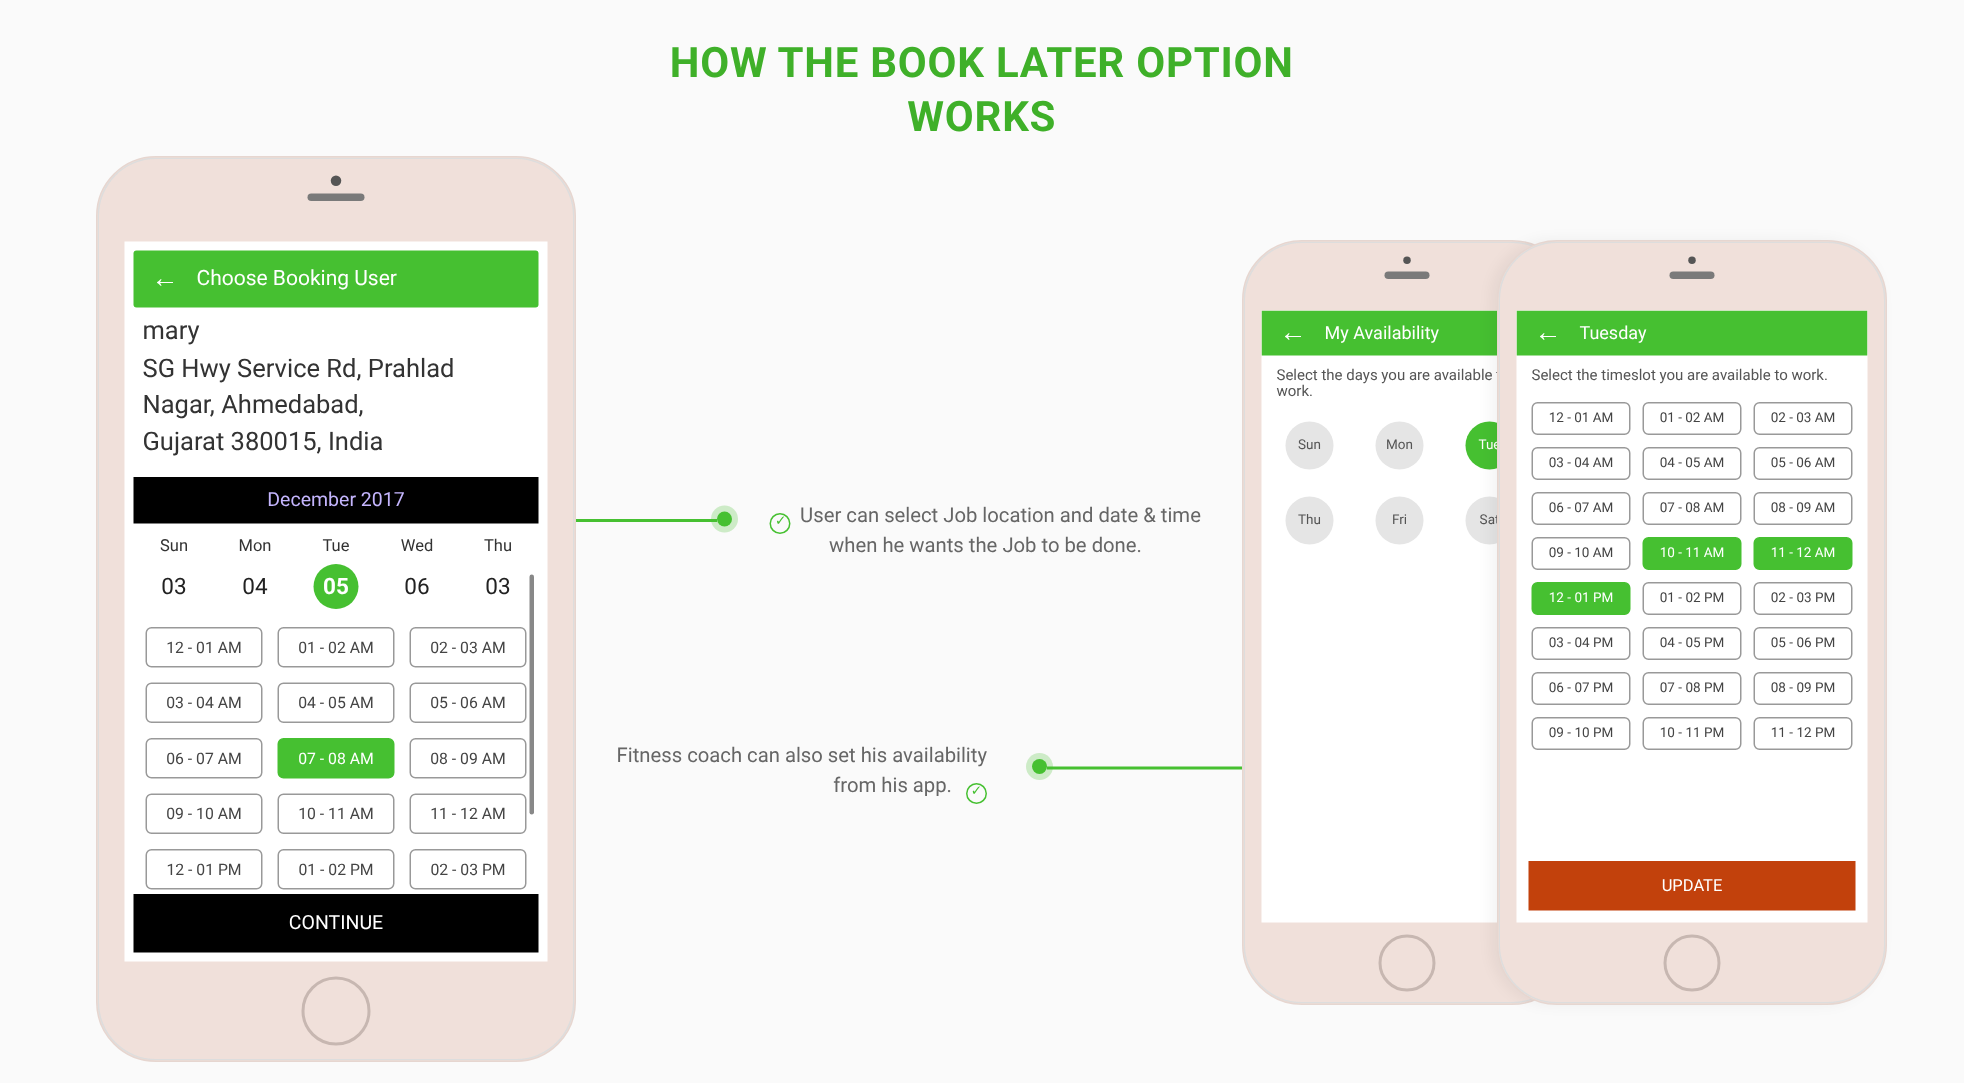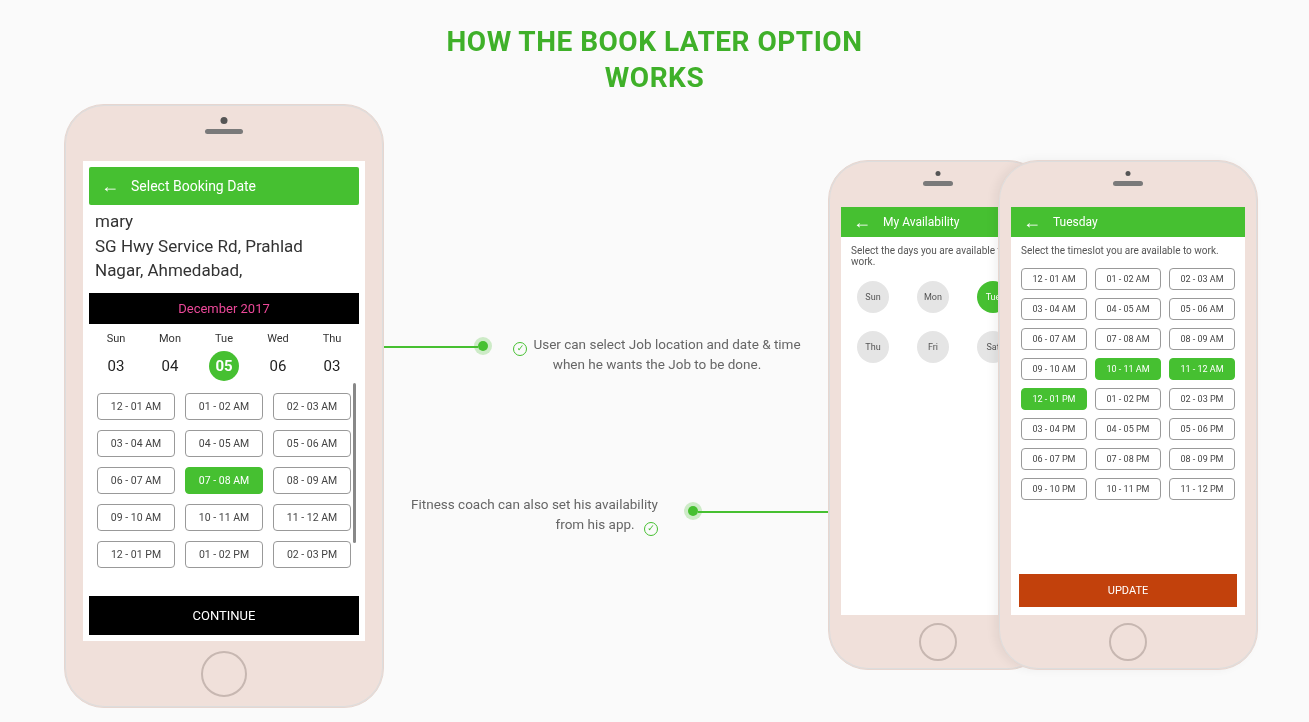--- a/index.html
+++ b/index.html
@@ -36,21 +36,21 @@
 
 
 .appbar { background:#46c031; color:#fff; display:flex; align-items:center; padding:0 12px; font-size:14px; }
 .ph1 .appbar{ height:38px; margin:6px 6px 0; border-radius:2px;}
 .ph2 .appbar,.ph3 .appbar{ height:30px; font-size:12px;}
 .appbar .back { margin-right:12px; font-size:18px; line-height:1; }
 
 
 .p1-label { font-size:12px; color:#333; padding:10px 12px 4px; }
 .p1-addr { font-size:17px; color:#333; line-height:1.45; padding:4px 12px 10px; }
-.p1-month { background:#000; color:#ec4899; text-align:center; font-size:13px; padding:8px 0; margin:0 6px; }
+.p1-month { background:#000; color:#c4b5fd; text-align:center; font-size:13px; padding:8px 0; margin:0 6px; }
 .p1-days { display:flex; justify-content:space-around; padding:8px 6px 4px; }
 .p1-days .col { text-align:center; width:18%; }
 .p1-days .dname { font-size:11px; color:#333; }
 .p1-days .dnum { font-size:15px; color:#222; margin-top:6px; display:inline-flex; width:30px; height:30px; align-items:center; justify-content:center; border-radius:50%; }
 .p1-days .dnum.sel { background:#46c031; color:#fff;font-weight:bold; }
 .p1-slots { padding:8px 8px 0 8px; }
 .p1-slots .row { display:flex; gap:10px; margin-bottom:10px; justify-content:center;}
 .slot { border:1px solid #999; border-radius:4px; font-size:10.5px; color:#444; padding:6px 0; text-align:center; flex:0 0 78px; }
 .slot.sel { background:#46c031; border-color:#46c031; color:#fff; }
 .p1-scroll { position:absolute; right:9px; top:222px; width:3px; height:160px; background:#888; border-radius:2px; }
@@ -98,25 +98,26 @@
 <div class="dot" style="left:688px; top:506px;"></div>
 <div class="line" style="left:698px; top:511px; width:130px;"></div>
 
 <div class="phone ph1">
   <div class="camdot"></div>
   <div class="speaker"></div>
   <div class="home"></div>
   <div class="screen">
     <div class="appbar">
       <span class="back">←</span>
-      <span>Select Booking Date</span>
+      <span>Choose Booking User</span>
     </div>
     <div class="p1-addr">
       <div>mary</div>
       <div>SG Hwy Service Rd, Prahlad Nagar, Ahmedabad,</div>
+      <div>Gujarat 380015, India</div>
     </div>
     <div class="p1-month">December 2017</div>
     <div class="p1-days" id="p1days">
         <div class="col"><div class="dname">Sun</div><div class="dnum">03</div></div>
         <div class="col"><div class="dname">Mon</div><div class="dnum">04</div></div>
         <div class="col"><div class="dname">Tue</div><div class="dnum sel">05</div></div>
         <div class="col"><div class="dname">Wed</div><div class="dnum">06</div></div>
         <div class="col"><div class="dname">Thu</div><div class="dnum">03</div></div>
       </div>
     <div class="p1-slots" id="p1slots">

